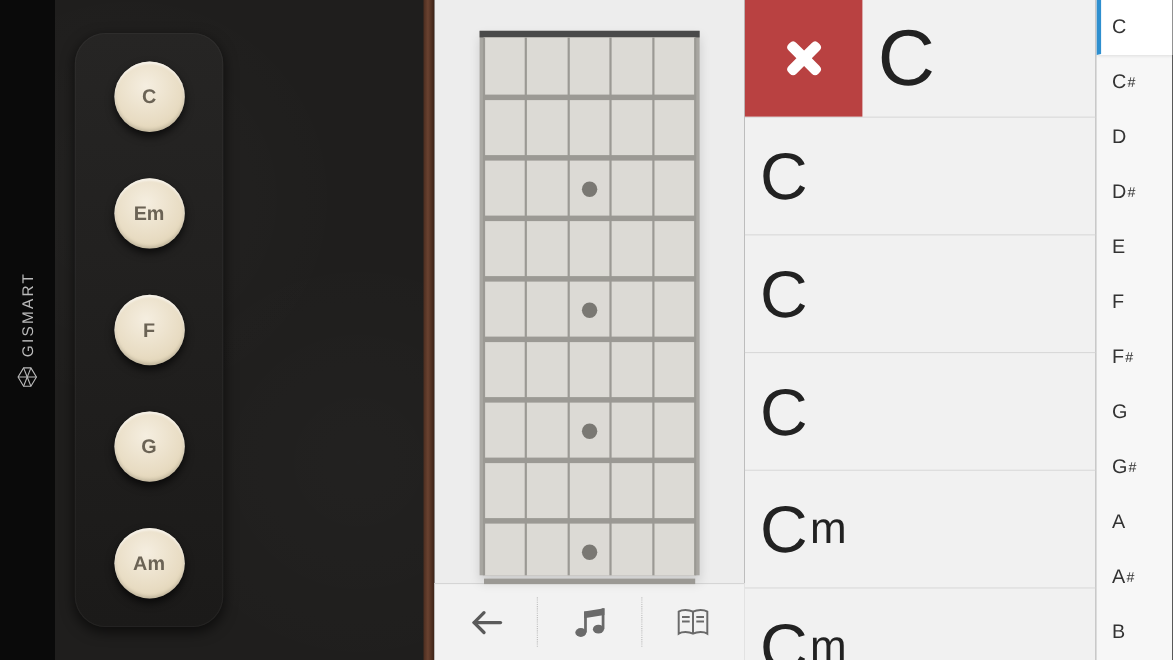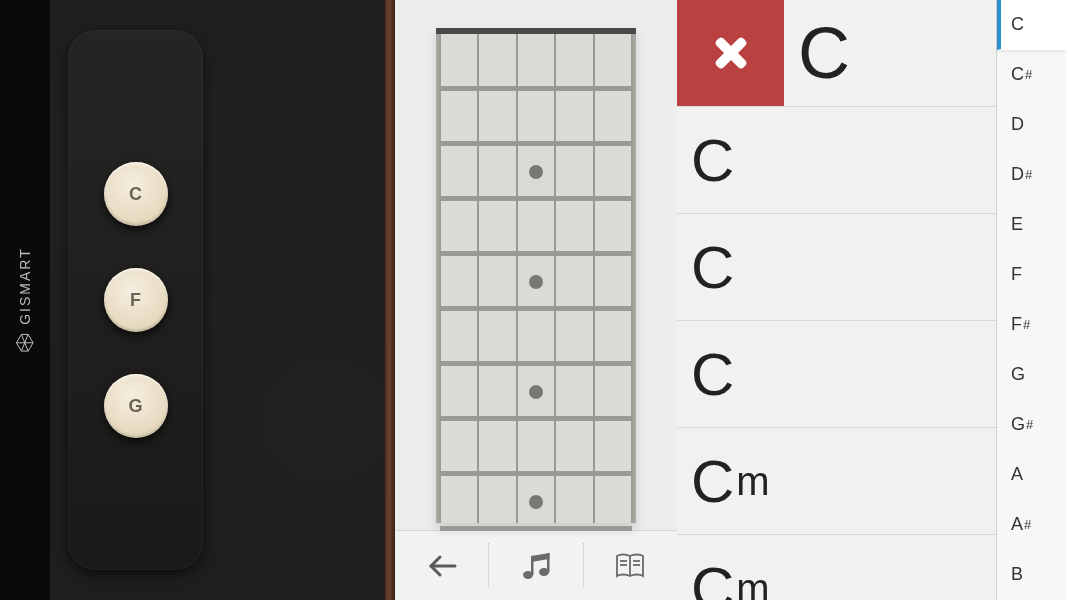--- a/index.html
+++ b/index.html
@@ -231,22 +231,24 @@
       <line x1="22" y1="8" x2="2" y2="16"></line>
       <line x1="12" y1="2" x2="12" y2="22"></line>
     </svg>
     <span>GISMART</span>
   </div>
 </div>
 
 <div class="chord-panel">
   <div class="chord-panel-inner" id="chord-buttons">
       <div class="chord-btn">C</div>
+      <div class="chord-btn">Em</div>
       <div class="chord-btn">F</div>
       <div class="chord-btn">G</div>
+      <div class="chord-btn">Am</div>
     </div>
   <div class="wood-edge"></div>
 </div>
 
 <div class="fret-area">
   <div class="fretboard-wrap">
     <div class="fretboard" id="fretboard">
         <div class="fret-row" style="top: 52px; height: 5px;"></div>
         <div class="fret-row" style="top: 107px; height: 5px;"></div>
         <div class="fret-row" style="top: 162px; height: 5px;"></div>

